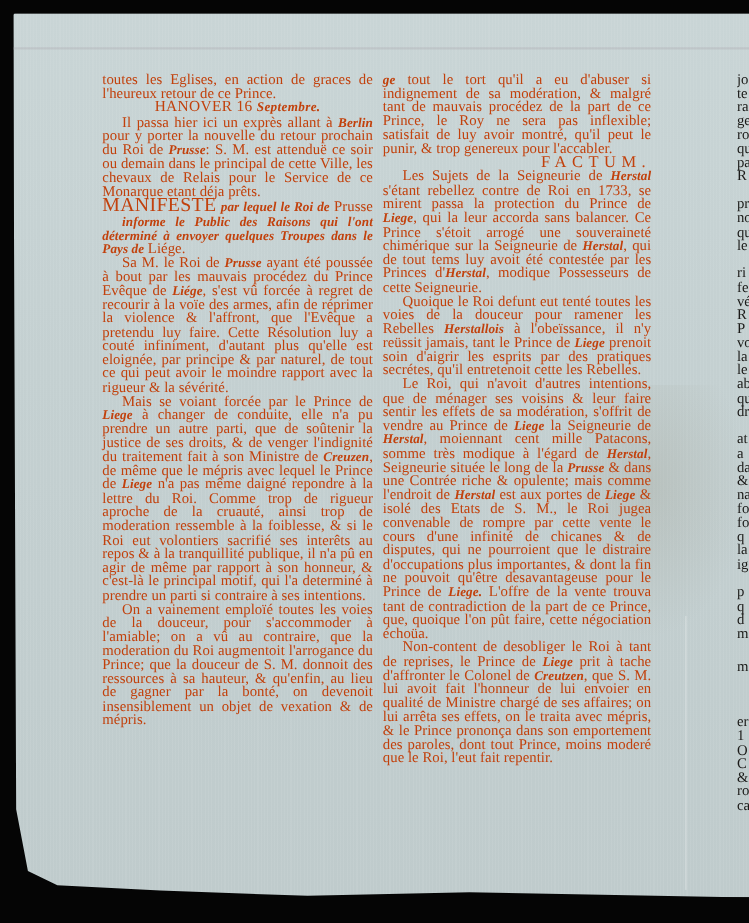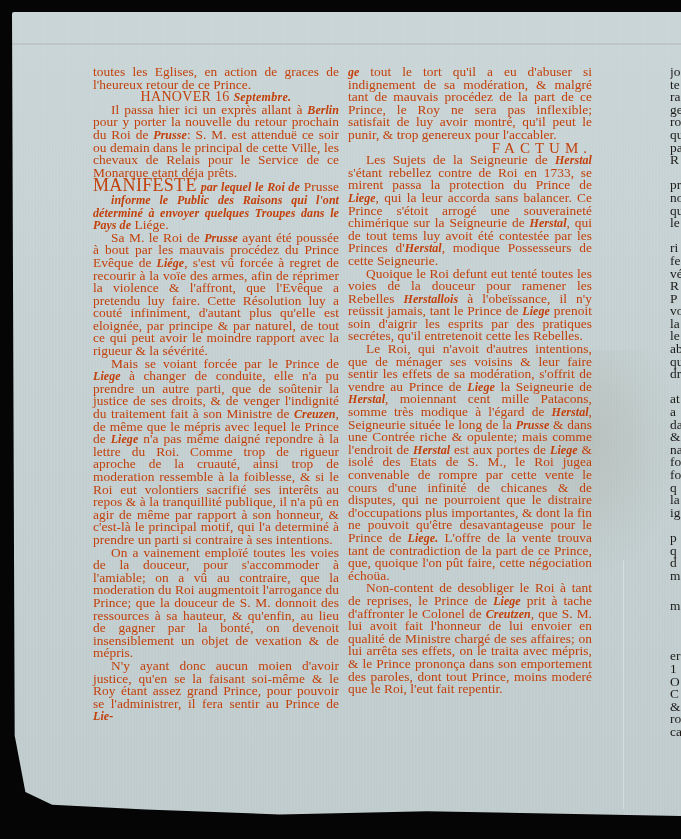--- a/index.html
+++ b/index.html
@@ -100,24 +100,20 @@
     <span>Mais se voiant forcée par le Prince de</span>
     <i>Liege</i>
     <span>à changer de conduite, elle n'a pu prendre un autre parti, que de soûtenir la justice de ses droits, &amp; de venger l'indignité du traitement fait à son Ministre de</span>
     <i>Creuzen</i><span>, de même que le mépris avec lequel le Prince de</span>
     <i>Liege</i>
     <span>n'a pas même daigné repondre à la lettre du Roi. Comme trop de rigueur aproche de la cruauté, ainsi trop de moderation ressemble à la foiblesse, &amp; si le Roi eut volontiers sacrifié ses interêts au repos &amp; à la tranquillité publique, il n'a pû en agir de même par rapport à son honneur, &amp; c'est-là le principal motif, qui l'a determiné à prendre un parti si contraire à ses intentions.</span>
   </p>
 
   <p class="indent">On a vainement emploïé toutes les voies de la douceur, pour s'accommoder à l'amiable; on a vû au contraire, que la moderation du Roi augmentoit l'arrogance du Prince; que la douceur de S. M. donnoit des ressources à sa hauteur, &amp; qu'enfin, au lieu de gagner par la bonté, on devenoit insensiblement un objet de vexation &amp; de mépris.</p>
 
-  <p class="indent">
-    <span>N'y ayant donc aucun moien d'avoir justice, qu'en se la faisant soi-même &amp; le Roy étant assez grand Prince, pour pouvoir se l'administrer, il fera sentir au Prince de</span>
-    <i>Lie-</i>
-  </p>
 </div>
 
 <div class="col col-right">
   <p>
     <i>ge</i>
     <span>tout le tort qu'il a eu d'abuser si indignement de sa modération, &amp; malgré tant de mauvais procédez de la part de ce Prince, le Roy ne sera pas inflexible; satisfait de luy avoir montré, qu'il peut le punir, &amp; trop genereux pour l'accabler.</span>
   </p>
 
 
   <p class="factum">FACTUM.</p>

